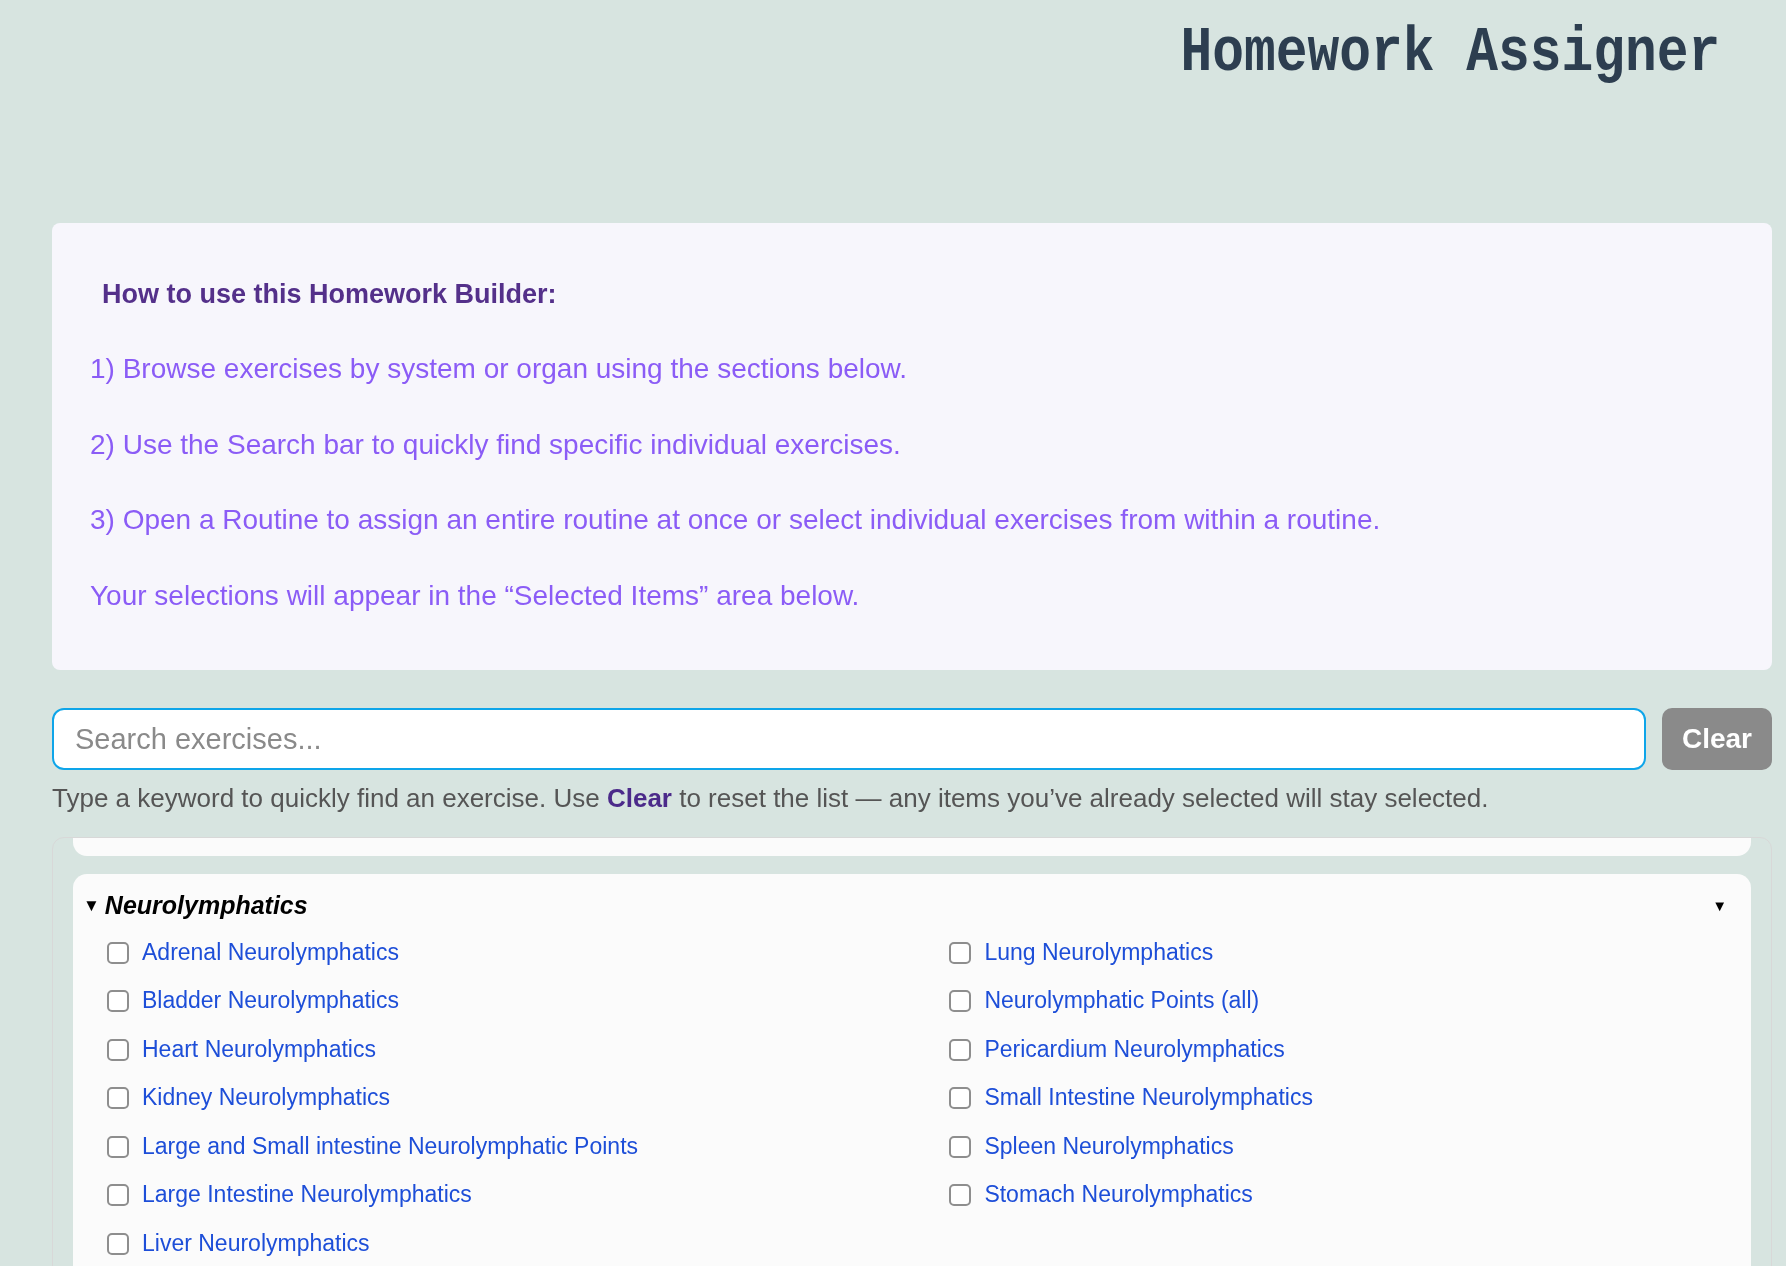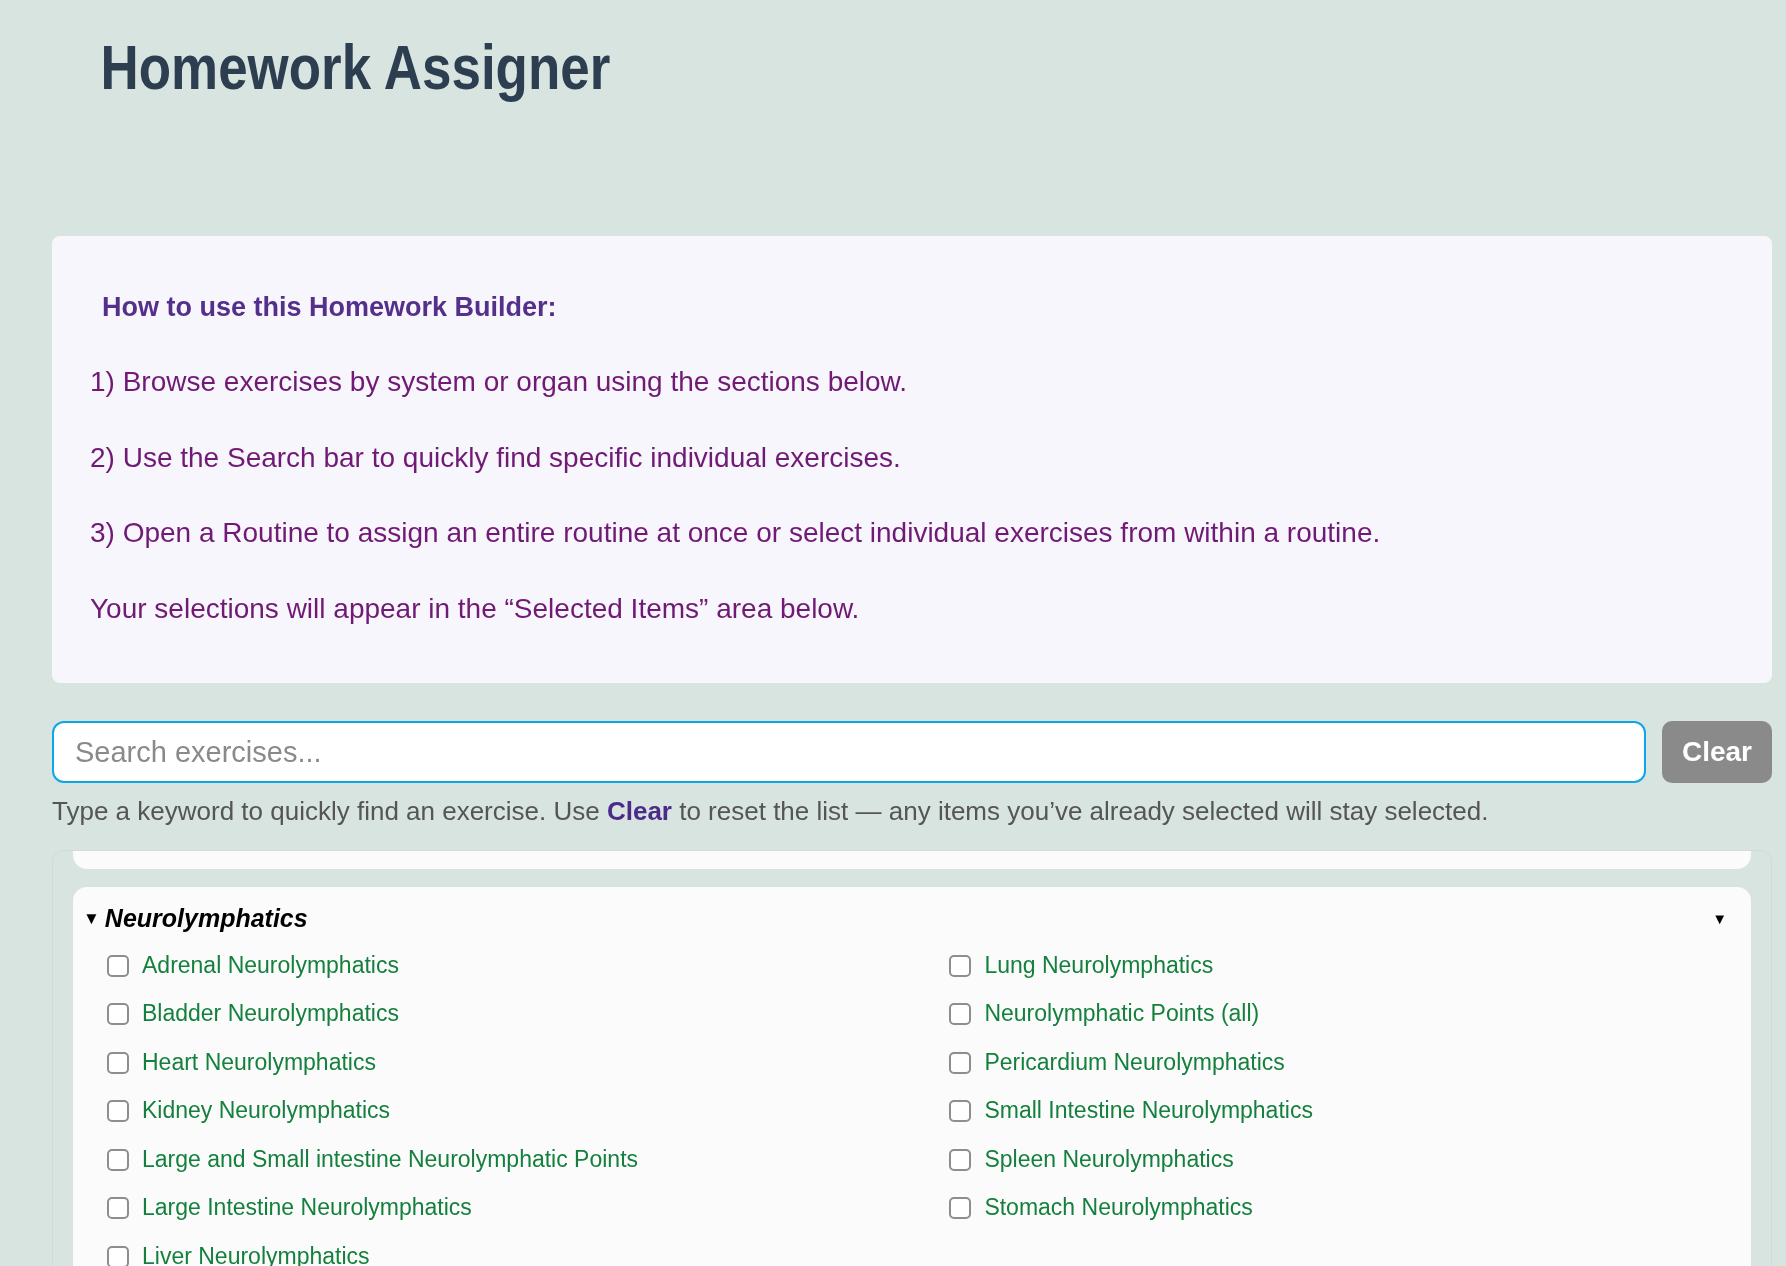--- a/index.html
+++ b/index.html
@@ -12,23 +12,24 @@
     background: #d7e4e0;
     font-family: "Liberation Sans", sans-serif;
     overflow: hidden;
   }
   .content {
     margin-left: 52px;
     width: 1720px;
   }
   
   .app-title-wrap {
-    text-align: left;
-    padding-top: 32px;
+    text-align: right;
+    padding-top: 19px;
     height: 92px;
+    font-family: Liberation Mono, monospace;
   }
   .app-title {
     display: inline-block;
     font-size: 63px;
     font-weight: bold;
     color: #2d3e50;
     transform: scaleX(0.84);
     transform-origin: center;
     letter-spacing: 0px;
     line-height: 1.12;
@@ -43,21 +44,21 @@
   }
   .instructions-heading {
     margin: 12px;
     color: #54308a;
     font-size: 27px;
     font-weight: bold;
   }
   .instruction-step {
     margin: 42px 0 0 0;
     font-size: 28px;
-    color: #701a75;
+    color: #8b5cf6;
     line-height: 1.2;
   }
   
   .search-row {
     margin-top: 38px;
     display: flex;
     gap: 16px;
     align-items: stretch;
   }
   .search-input {
@@ -170,21 +171,21 @@
     height: 22px;
     border: 2px solid #8e8e8e;
     border-radius: 5px;
     background: #ffffff;
     margin: 0;
     flex: 0 0 auto;
     cursor: pointer;
   }
   .check-item .check-label {
     font-size: 23px;
-    color: #15803d;
+    color: #1d4ed8;
     line-height: 1.2;
   }
 </style>
 </head>
 <body>
 
 <div class="content">
 
   <div class="app-title-wrap">
     <span class="app-title">Homework Assigner</span>

